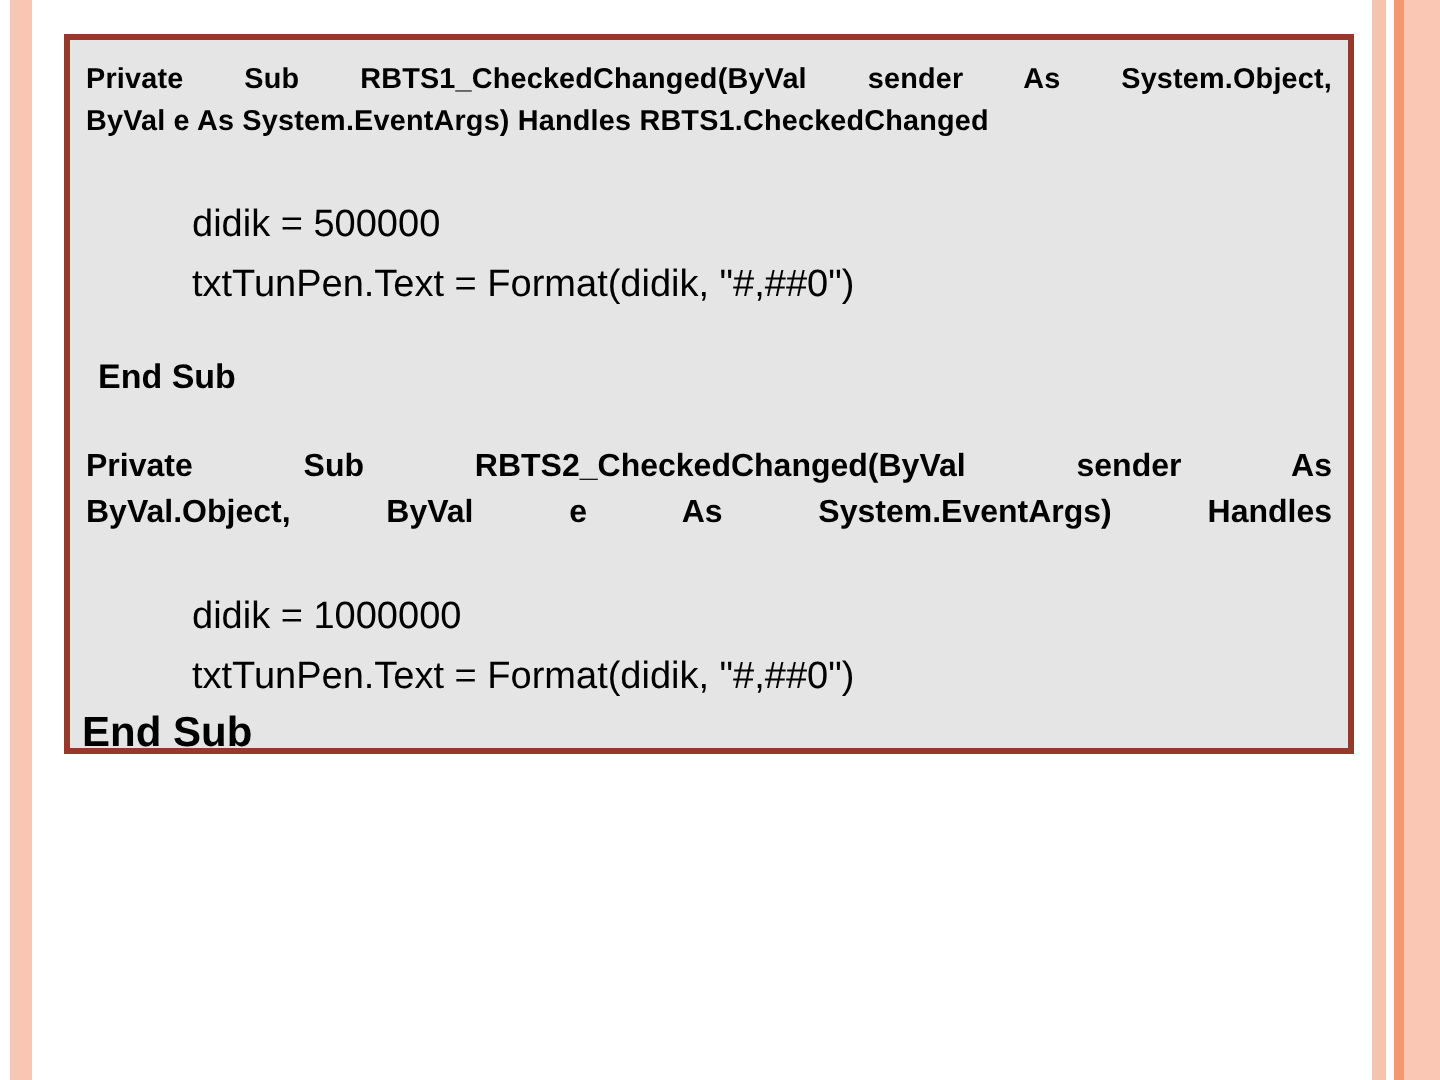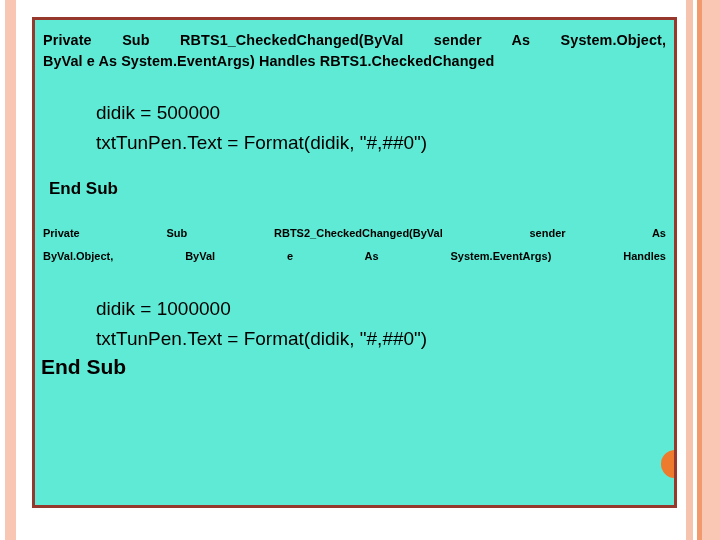--- a/index.html
+++ b/index.html
@@ -28,24 +28,24 @@
   .stripe-right-1 { left: 686px; width: 7px;  background: #F6C3AE; }
   .stripe-right-2 { left: 697px; width: 5px;  background: #F19A6E; }
   .stripe-right-3 { left: 702px; width: 18px; background: #F9C7B4; }
 
   
   .content-box {
     position: absolute;
     left: 32px;
     top: 17px;
     width: 645px;
-    height: 491px;
+    height: 360px;
     box-sizing: border-box;
     border: 3px solid #96392C;
-    background: #5eead4;
+    background: #e5e5e5;
     overflow: hidden;
   }
 
   .inner {
     position: relative;
     width: 100%;
     height: 100%;
     box-sizing: border-box;
     padding: 4px 6px 0 6px;
   }
@@ -70,21 +70,21 @@
     display: block;
     text-align: justify;
     text-align-last: justify;
   }
   .sig-header .last-line {
     display: block;
     text-align: center;
   }
 
   .sig-second {
-    font-size: 11px;
+    font-size: 16px;
     line-height: 23px;
     margin: 0;
     padding: 0 2px;
   }
   .sig-second .just-line {
     display: block;
     text-align: justify;
     text-align-last: justify;
   }
   .sig-second .last-line {

